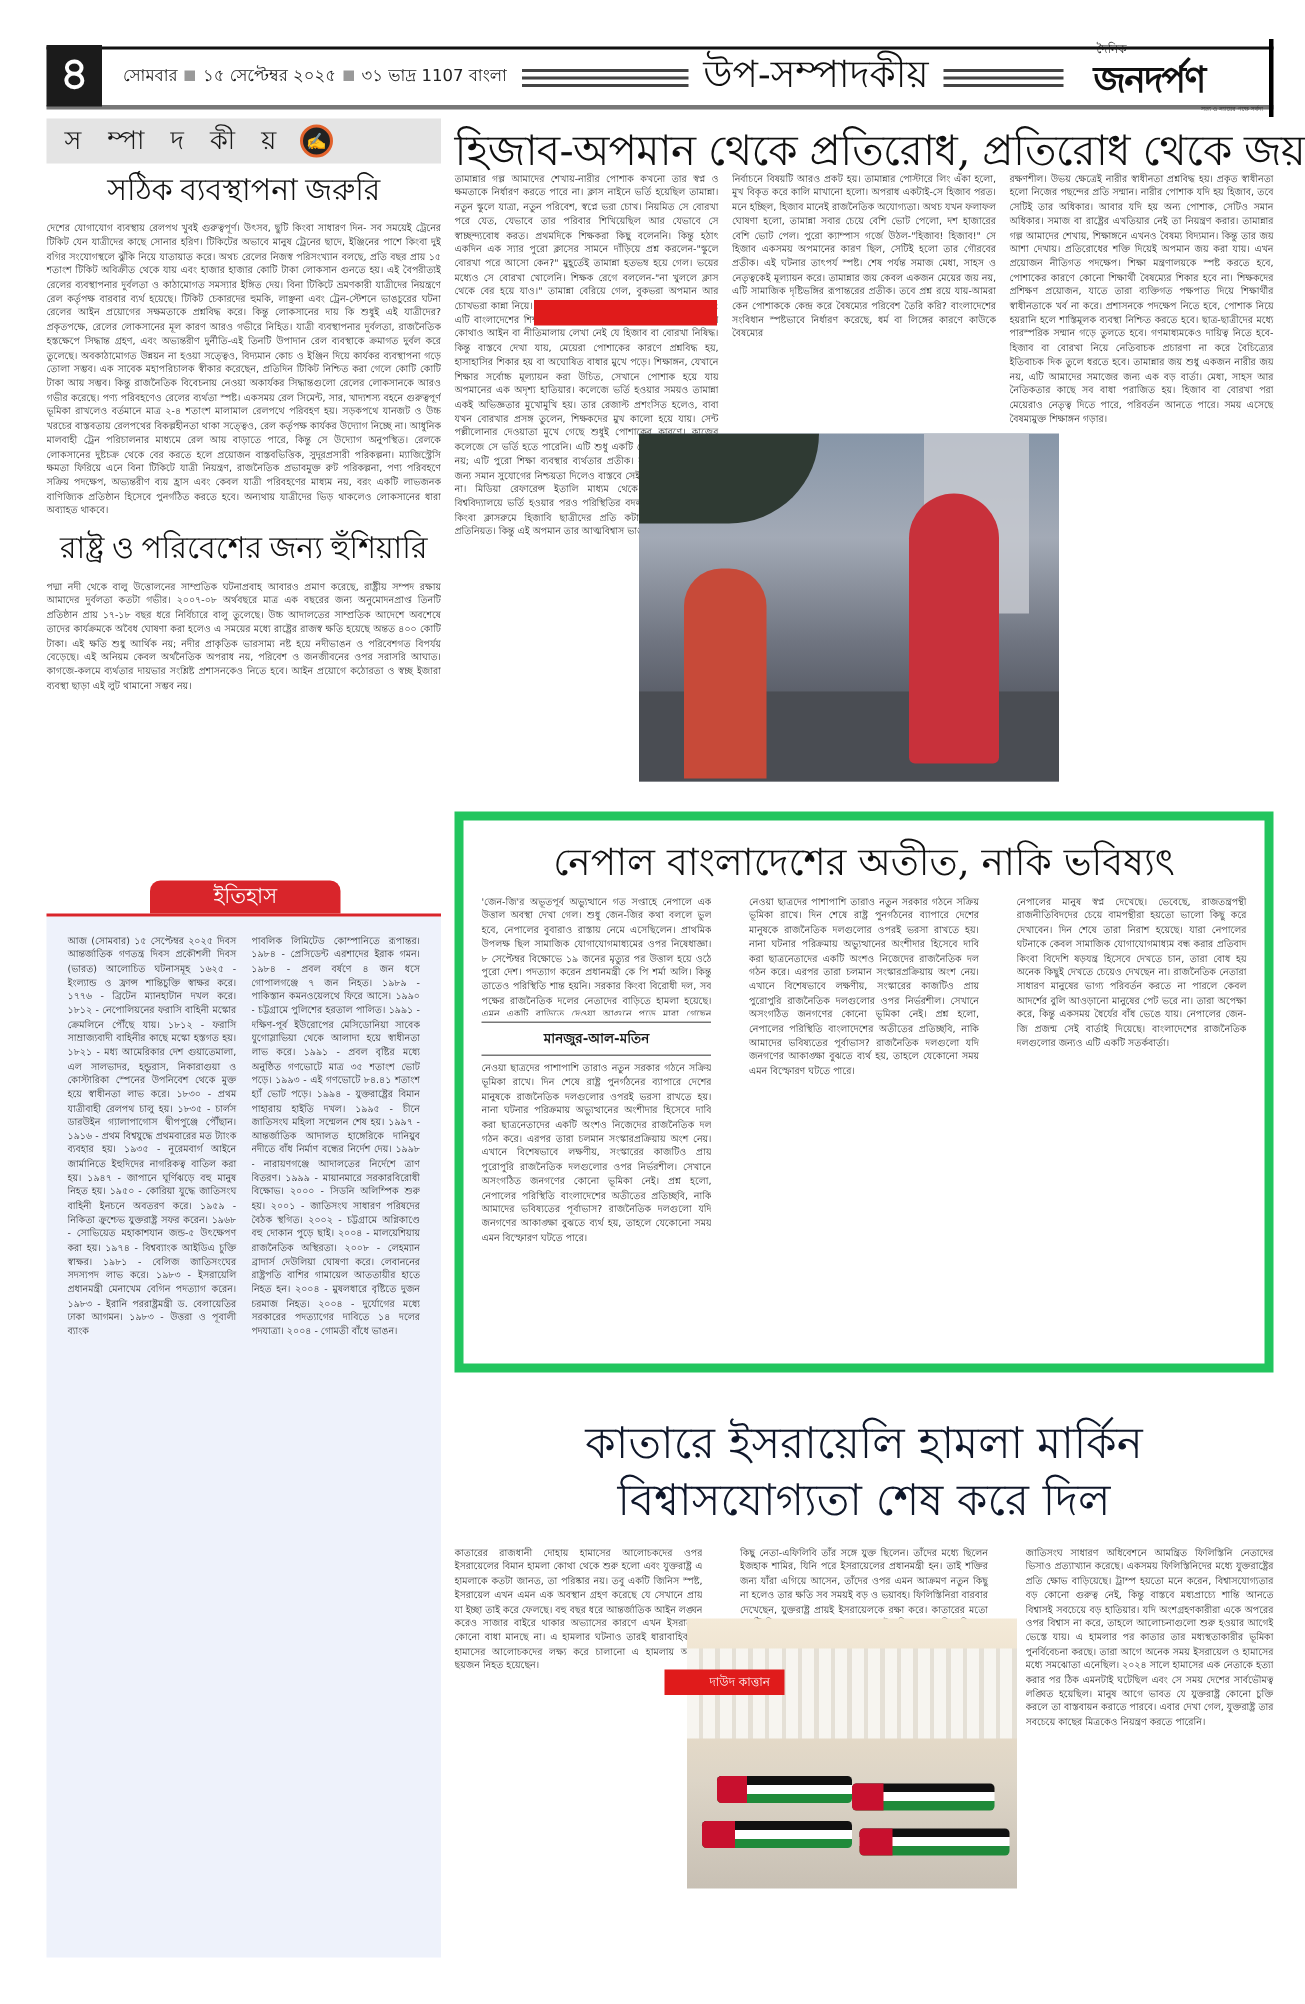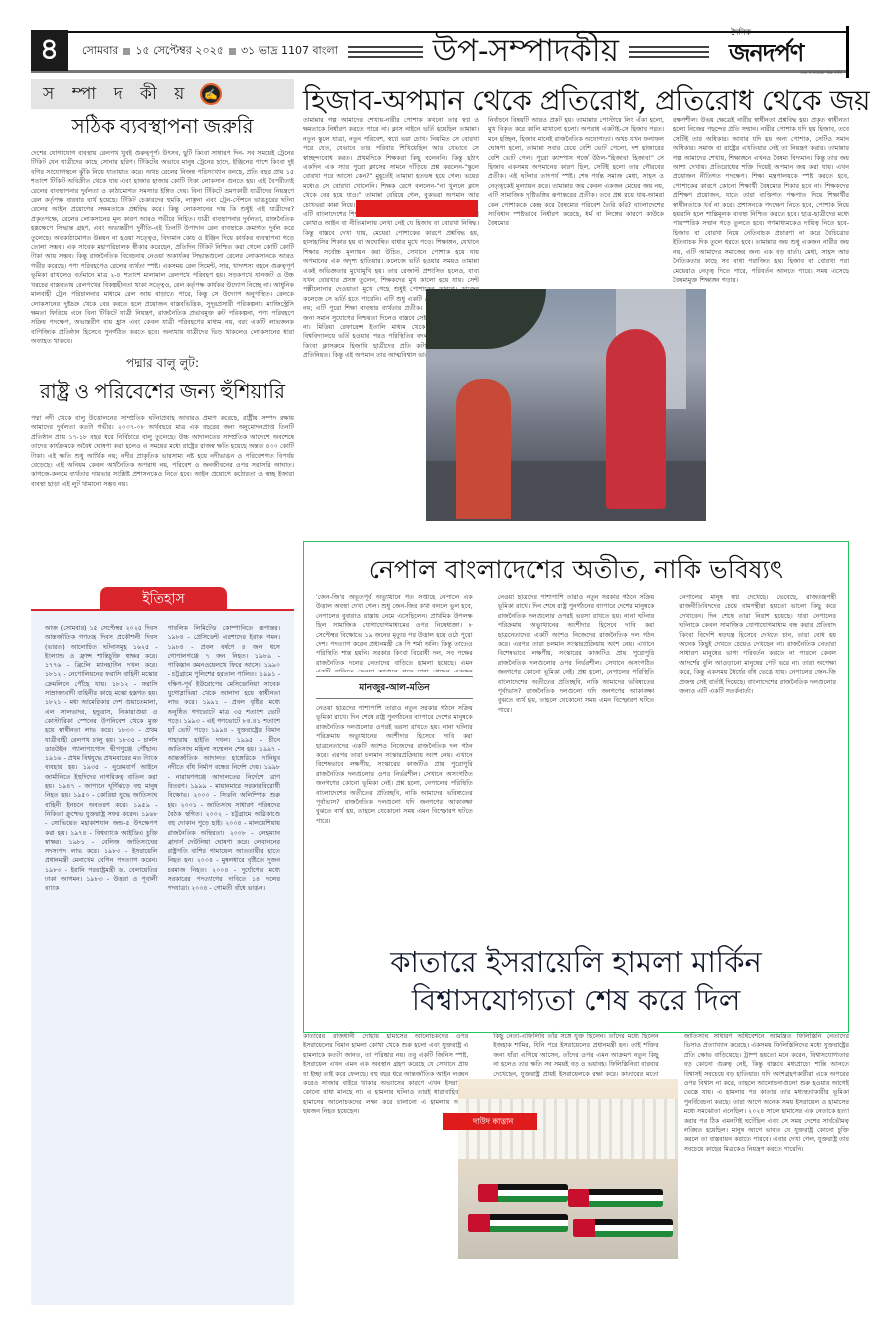--- a/index.html
+++ b/index.html
@@ -6,21 +6,21 @@
   body { width: 870px; height: 1336px; background: #ffffff; font-family: "DejaVu Sans", sans-serif; color: #1a1a1a; position: relative; overflow: hidden; }
   .page { position: absolute; left: 31px; top: 31px; width: 818px; height: 1290px; }
 
   
   .masthead { position: absolute; left: 0; top: 0; width: 818px; height: 42px; border-top: 2px solid #111; border-bottom: 3px solid #777; display: flex; align-items: center; }
   .page-num { width: 37px; height: 41px; background: #1b1b1b; color: #fff; font-size: 30px; font-weight: bold; display: flex; align-items: center; justify-content: center; margin-top: -2px; }
   .date-line { font-size: 11px; margin-left: 14px; white-space: nowrap; color: #222; }
   .date-line .sq { display: inline-block; width: 7px; height: 7px; background: #999; margin: 0 5px; vertical-align: middle; }
   .rules { flex: 1; height: 12px; margin: 0 10px; border-top: 2px solid #444; border-bottom: 2px solid #444; position: relative; }
   .rules::after { content: ""; position: absolute; left: 0; right: 0; top: 3px; border-top: 2px solid #444; }
-  .section-title { font-size: 31px; font-family: "DejaVu Serif", serif; white-space: nowrap; color: #111; }
+  .section-title { font-size: 25px; font-family: "DejaVu Serif", serif; white-space: nowrap; color: #111; }
   .rules.short { flex: 0 0 80px; }
   .brand { width: 130px; position: relative; height: 52px; border-right: 3px solid #000000; text-align: right; }
   .brand-small { position: absolute; left: 12px; top: 0; font-size: 8px; }
   .brand-big { position: absolute; left: 10px; top: 8px; font-size: 24px; font-weight: bold; color: #111; font-family: "DejaVu Serif", serif; letter-spacing: -1px; }
   .brand-tag { position: absolute; right: 4px; bottom: 1px; font-size: 4px; color: #333; }
 
   
   .leftcol { position: absolute; left: 0; top: 48px; width: 263px; }
   .ed-banner { height: 30px; background: #e4e4e4; display: flex; align-items: center; padding-left: 12px; font-size: 17px; letter-spacing: 6px; font-family: "DejaVu Serif", serif; }
   .pen-icon { width: 22px; height: 22px; border-radius: 50%; background: #222; border: 2px solid #e2622c; margin-left: 10px; display: inline-flex; align-items: center; justify-content: center; color: #fff; font-size: 11px; letter-spacing: 0; }
@@ -44,31 +44,31 @@
   .cols3 .col { flex: 1; }
   .photo1 { position: absolute; left: 123px; top: 210px; width: 280px; height: 232px; background: linear-gradient(180deg, #8796a8 0%, #a3aab6 30%, #6f7480 60%, #3a3d45 100%); overflow: hidden; }
   .photo1 .bldg { position: absolute; right: 20px; top: 0; width: 70px; height: 120px; background: #c9ccd2; opacity: 0.8; }
   .photo1 .tree { position: absolute; left: 0; top: 0; width: 120px; height: 60px; background: #2f3a33; border-radius: 0 0 60px 0; }
   .photo1 .person { position: absolute; left: 180px; top: 40px; width: 60px; height: 180px; background: #c8313b; border-radius: 30px 30px 4px 4px; }
   .photo1 .person2 { position: absolute; left: 30px; top: 90px; width: 55px; height: 140px; background: #c74a39; border-radius: 25px 25px 0 0; }
   .photo1 .road { position: absolute; left: 0; right: 0; bottom: 0; height: 60px; background: #4a4d53; }
   .red-cap { position: absolute; left: 53px; top: 121px; width: 122px; height: 17px; background: #e01b1b; }
   .wrap-text { position: absolute; font-size: 6.3px; line-height: 9.4px; color: #333; text-align: justify; overflow: hidden; }
 
-  .nepal-box { position: absolute; left: 0; top: 462px; width: 546px; height: 492px; border: 1px solid #22c55e; padding: 8px 12px; }
+  .nepal-box { position: absolute; left: 0; top: 462px; width: 546px; height: 374px; border: 6px solid #22c55e; padding: 8px 12px; }
   .hed-nepal { font-size: 25px; font-family: "DejaVu Serif", serif; text-align: center; color: #111; height: 42px; }
   .byline-box { border: 1px solid #777; border-width: 1px 0; text-align: center; font-size: 9px; padding: 3px 0; margin: 4px 0; font-weight: bold; }
 
   .qatar { position: absolute; left: 0; top: 864px; width: 546px; }
   .hed-qatar { font-size: 29px; font-family: "DejaVu Serif", serif; text-align: center; line-height: 38px; color: #0f172a; }
   .photo2 { position: absolute; left: 155px; top: 136px; width: 220px; height: 180px; background: linear-gradient(180deg, #f4ead8 0%, #e8dcc8 35%, #ddd5c7 60%, #c8c0b4 100%); overflow: hidden; }
   .photo2 .crowd { position: absolute; left: 0; right: 0; top: 20px; height: 60px; background: repeating-linear-gradient(90deg, #f7f5f0 0 8px, #e5e0d6 8px 11px); }
   .photo2 .coffin { position: absolute; height: 18px; border-radius: 3px; background: linear-gradient(180deg, #111 0 33%, #fff 33% 66%, #1f8a3a 66%); }
   .photo2 .coffin::before { content: ""; position: absolute; left: 0; top: 0; bottom: 0; width: 22%; background: #c8102e; border-radius: 3px 0 0 3px; }
-  .photo-credit { position: absolute; left: 140px; top: 170px; background: #e01b1b; color: #fff; font-size: 8px; padding: 2px 24px 2px 30px; }
+  .photo-credit { position: absolute; left: 140px; top: 170px; background: #e01b1b; color: #fff; font-size: 8px; padding: 2px 10px 2px 30px; }
 </style>
 </head>
 <body>
 
 <div class="page">
 
   <div class="masthead">
     <div class="page-num">৪</div>
     <div class="date-line">
       <span>সোমবার</span><span class="sq"></span><span>১৫ সেপ্টেম্বর ২০২৫</span><span class="sq"></span><span>৩১ ভাদ্র 1107 বাংলা</span>
@@ -83,21 +83,20 @@
     </div>
   </div>
 
   <div class="leftcol">
     <div class="ed-banner">
       <span>স ম্পা দ কী য়</span>
       <span class="pen-icon">✍</span>
     </div>
     <div class="hed">সঠিক ব্যবস্থাপনা জরুরি</div>
     <div class="body-text ed-body1">দেশের যোগাযোগ ব্যবস্থায় রেলপথ খুবই গুরুত্বপূর্ণ। উৎসব, ছুটি কিংবা সাধারণ দিন- সব সময়েই ট্রেনের টিকিট যেন যাত্রীদের কাছে সোনার হরিণ। টিকিটের অভাবে মানুষ ট্রেনের ছাদে, ইঞ্জিনের পাশে কিংবা দুই বগির সংযোগস্থলে ঝুঁকি নিয়ে যাতায়াত করে। অথচ রেলের নিজস্ব পরিসংখ্যান বলছে, প্রতি বছর প্রায় ১৫ শতাংশ টিকিট অবিক্রীত থেকে যায় এবং হাজার হাজার কোটি টাকা লোকসান গুনতে হয়। এই বৈপরীত্যই রেলের ব্যবস্থাপনার দুর্বলতা ও কাঠামোগত সমস্যার ইঙ্গিত দেয়। বিনা টিকিটে ভ্রমণকারী যাত্রীদের নিয়ন্ত্রণে রেল কর্তৃপক্ষ বারবার ব্যর্থ হয়েছে। টিকিট চেকারদের হুমকি, লাঞ্ছনা এবং ট্রেন-স্টেশনে ভাঙচুরের ঘটনা রেলের আইন প্রয়োগের সক্ষমতাকে প্রশ্নবিদ্ধ করে। কিন্তু লোকসানের দায় কি শুধুই এই যাত্রীদের? প্রকৃতপক্ষে, রেলের লোকসানের মূল কারণ আরও গভীরে নিহিত। যাত্রী ব্যবস্থাপনার দুর্বলতা, রাজনৈতিক হস্তক্ষেপে সিদ্ধান্ত গ্রহণ, এবং অভ্যন্তরীণ দুর্নীতি-এই তিনটি উপাদান রেল ব্যবস্থাকে ক্রমাগত দুর্বল করে তুলেছে। অবকাঠামোগত উন্নয়ন না হওয়া সত্ত্বেও, বিদ্যমান কোচ ও ইঞ্জিন দিয়ে কার্যকর ব্যবস্থাপনা গড়ে তোলা সম্ভব। এক সাবেক মহাপরিচালক স্বীকার করেছেন, প্রতিদিন টিকিট নিশ্চিত করা গেলে কোটি কোটি টাকা আয় সম্ভব। কিন্তু রাজনৈতিক বিবেচনায় নেওয়া অকার্যকর সিদ্ধান্তগুলো রেলের লোকসানকে আরও গভীর করেছে। পণ্য পরিবহণেও রেলের ব্যর্থতা স্পষ্ট। একসময় রেল সিমেন্ট, সার, খাদ্যশস্য বহনে গুরুত্বপূর্ণ ভূমিকা রাখলেও বর্তমানে মাত্র ২-৪ শতাংশ মালামাল রেলপথে পরিবহণ হয়। সড়কপথে যানজট ও উচ্চ খরচের বাস্তবতায় রেলপথের বিকল্পহীনতা থাকা সত্ত্বেও, রেল কর্তৃপক্ষ কার্যকর উদ্যোগ নিচ্ছে না। আধুনিক মালবাহী ট্রেন পরিচালনার মাধ্যমে রেল আয় বাড়াতে পারে, কিন্তু সে উদ্যোগ অনুপস্থিত। রেলকে লোকসানের দুষ্টচক্র থেকে বের করতে হলে প্রয়োজন বাস্তবভিত্তিক, সুদূরপ্রসারী পরিকল্পনা। ম্যাজিস্ট্রেসি ক্ষমতা ফিরিয়ে এনে বিনা টিকিটে যাত্রী নিয়ন্ত্রণ, রাজনৈতিক প্রভাবমুক্ত রুট পরিকল্পনা, পণ্য পরিবহণে সক্রিয় পদক্ষেপ, অভ্যন্তরীণ ব্যয় হ্রাস এবং কেবল যাত্রী পরিবহণের মাধ্যম নয়, বরং একটি লাভজনক বাণিজ্যিক প্রতিষ্ঠান হিসেবে পুনর্গঠিত করতে হবে। অন্যথায় যাত্রীদের ভিড় থাকলেও লোকসানের ধারা অব্যাহত থাকবে।</div>
-    <div class="kicker kicker2">পদ্মার বালু লুট:</div>
     <div class="hed">রাষ্ট্র ও পরিবেশের জন্য হুঁশিয়ারি</div>
     <div class="body-text ed-body2">পদ্মা নদী থেকে বালু উত্তোলনের সাম্প্রতিক ঘটনাপ্রবাহ আবারও প্রমাণ করেছে, রাষ্ট্রীয় সম্পদ রক্ষায় আমাদের দুর্বলতা কতটা গভীর। ২০০৭-০৮ অর্থবছরে মাত্র এক বছরের জন্য অনুমোদনপ্রাপ্ত তিনটি প্রতিষ্ঠান প্রায় ১৭-১৮ বছর ধরে নির্বিচারে বালু তুলেছে। উচ্চ আদালতের সাম্প্রতিক আদেশে অবশেষে তাদের কার্যক্রমকে অবৈধ ঘোষণা করা হলেও এ সময়ের মধ্যে রাষ্ট্রের রাজস্ব ক্ষতি হয়েছে অন্তত ৪০০ কোটি টাকা। এই ক্ষতি শুধু আর্থিক নয়; নদীর প্রাকৃতিক ভারসাম্য নষ্ট হয়ে নদীভাঙন ও পরিবেশগত বিপর্যয় বেড়েছে। এই অনিয়ম কেবল অর্থনৈতিক অপরাধ নয়, পরিবেশ ও জনজীবনের ওপর সরাসরি আঘাত। কাগজে-কলমে ব্যর্থতার দায়ভার সংশ্লিষ্ট প্রশাসনকেও নিতে হবে। আইন প্রয়োগে কঠোরতা ও স্বচ্ছ ইজারা ব্যবস্থা ছাড়া এই লুট থামানো সম্ভব নয়।</div>
   </div>
 
   <div class="history">
     <div class="hist-tab-wrap">
       <div class="hist-tab">ইতিহাস</div>
     </div>
     <div class="hist-box">
       <div class="hist-col">আজ (সোমবার) ১৫ সেপ্টেম্বর ২০২৫ দিবস আন্তর্জাতিক গণতন্ত্র দিবস প্রকৌশলী দিবস (ভারত) আলোচিত ঘটনাসমূহ ১৬২৫ - ইংল্যান্ড ও ফ্রান্স শান্তিচুক্তি স্বাক্ষর করে। ১৭৭৬ - ব্রিটেন ম্যানহাটান দখল করে। ১৮১২ - নেপোলিয়নের ফরাসি বাহিনী মস্কোর ক্রেমলিনে পৌঁছে যায়। ১৮১২ - ফরাসি সাম্রাজ্যবাদী বাহিনীর কাছে মস্কো হস্তগত হয়। ১৮২১ - মধ্য আমেরিকার দেশ গুয়াতেমালা, এল সালভাদর, হন্ডুরাস, নিকারাগুয়া ও কোস্টারিকা স্পেনের উপনিবেশ থেকে মুক্ত হয়ে স্বাধীনতা লাভ করে। ১৮৩০ - প্রথম যাত্রীবাহী রেলপথ চালু হয়। ১৮৩৫ - চার্লস ডারউইন গ্যালাপাগোস দ্বীপপুঞ্জে পৌঁছান। ১৯১৬ - প্রথম বিশ্বযুদ্ধে প্রথমবারের মত ট্যাংক ব্যবহার হয়। ১৯৩৫ - নুরেমবার্গ আইনে জার্মানিতে ইহুদিদের নাগরিকত্ব বাতিল করা হয়। ১৯৪৭ - জাপানে ঘূর্ণিঝড়ে বহু মানুষ নিহত হয়। ১৯৫০ - কোরিয়া যুদ্ধে জাতিসংঘ বাহিনী ইনচনে অবতরণ করে। ১৯৫৯ - নিকিতা ক্রুশ্চেভ যুক্তরাষ্ট্র সফর করেন। ১৯৬৮ - সোভিয়েত মহাকাশযান জন্ড-৫ উৎক্ষেপণ করা হয়। ১৯৭৪ - বিশ্বব্যাংক আইডিএ চুক্তি স্বাক্ষর। ১৯৮১ - বেলিজ জাতিসংঘের সদস্যপদ লাভ করে। ১৯৮৩ - ইসরায়েলি প্রধানমন্ত্রী মেনাখেম বেগিন পদত্যাগ করেন। ১৯৮৩ - ইরানি পররাষ্ট্রমন্ত্রী ড. বেলায়েতির ঢাকা আগমন। ১৯৮৩ - উত্তরা ও পূবালী ব্যাংক</div>

